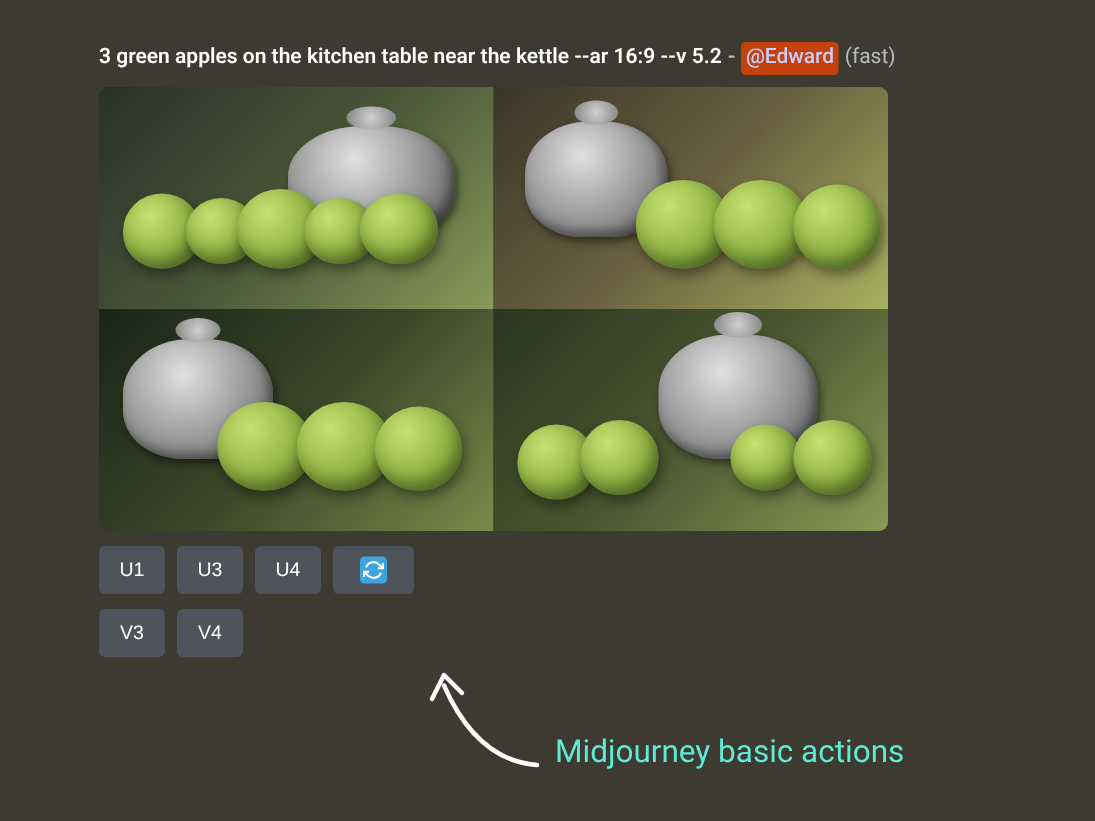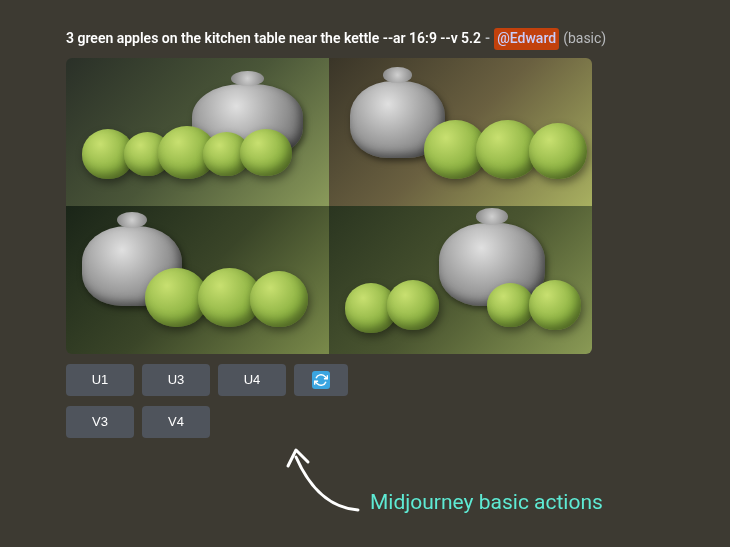--- a/index.html
+++ b/index.html
@@ -89,21 +89,21 @@
     .button-row {
       display: flex;
       gap: 8px;
       margin-top: 10px;
     }
     .action-btn {
       background: #4f545c;
       color: #ffffff;
       border: none;
       border-radius: 4px;
-      width: 68px;
+      width: 44px;
       height: 32px;
       font-size: 13px;
       font-weight: 500;
       cursor: pointer;
       display: flex;
       align-items: center;
       justify-content: center;
     }
     .action-btn.active {
       background: #5865f2;
@@ -150,21 +150,21 @@
     }
   </style>
 </head>
 <body>
 
 <div class="message">
   <div class="prompt-line">
     <span class="prompt-text">3 green apples on the kitchen table near the kettle --ar 16:9 --v 5.2</span>
     <span class="separator">-</span>
     <span class="mention">@Edward</span>
-    <span class="mode">(basic)</span>
+    <span class="mode">(fast)</span>
   </div>
 
   <div class="image-grid">
     <div class="image-cell img1">
       <div class="kettle" style="top:18%;left:48%;width:42%;height:50%"></div>
       <div class="apple" style="top:48%;left:6%;width:20%;height:34%"></div>
       <div class="apple" style="top:50%;left:22%;width:18%;height:30%"></div>
       <div class="apple" style="top:46%;left:35%;width:22%;height:36%"></div>
       <div class="apple" style="top:50%;left:52%;width:18%;height:30%"></div>
       <div class="apple" style="top:48%;left:66%;width:20%;height:32%"></div>

